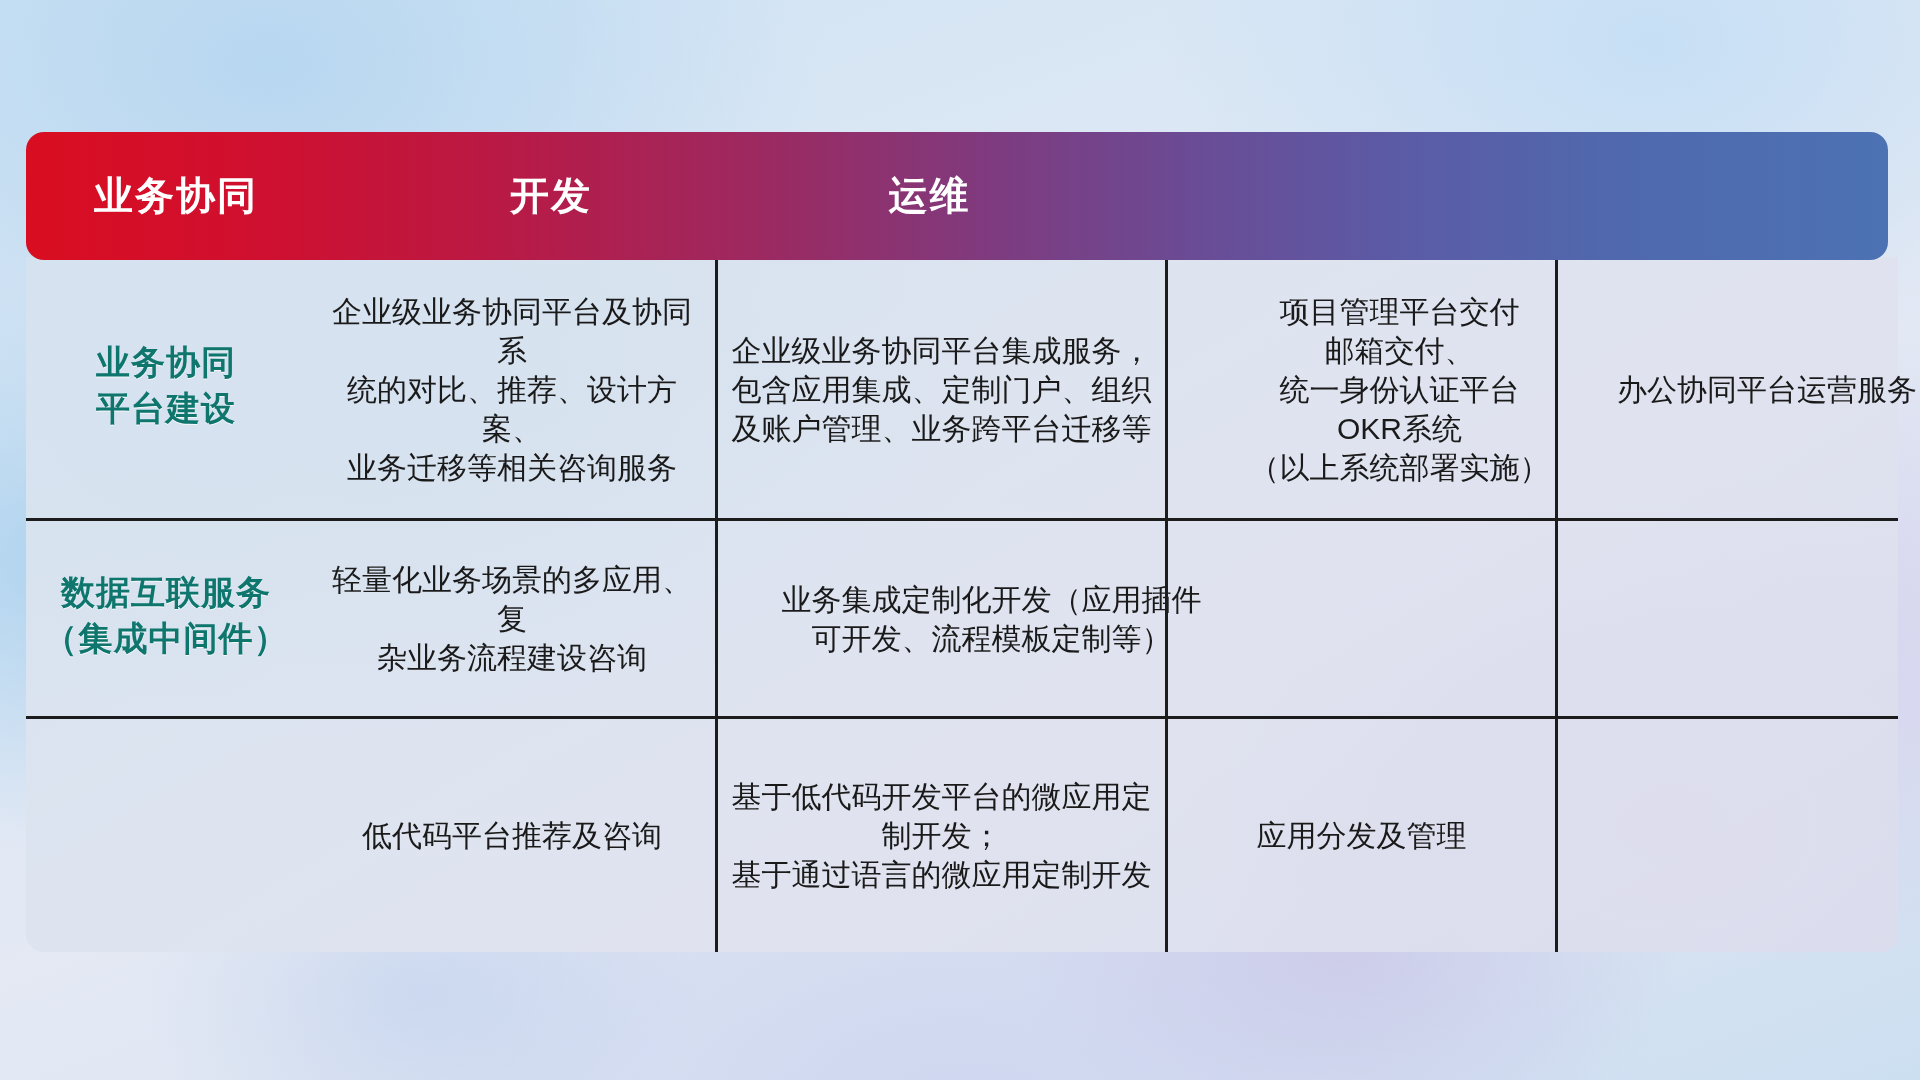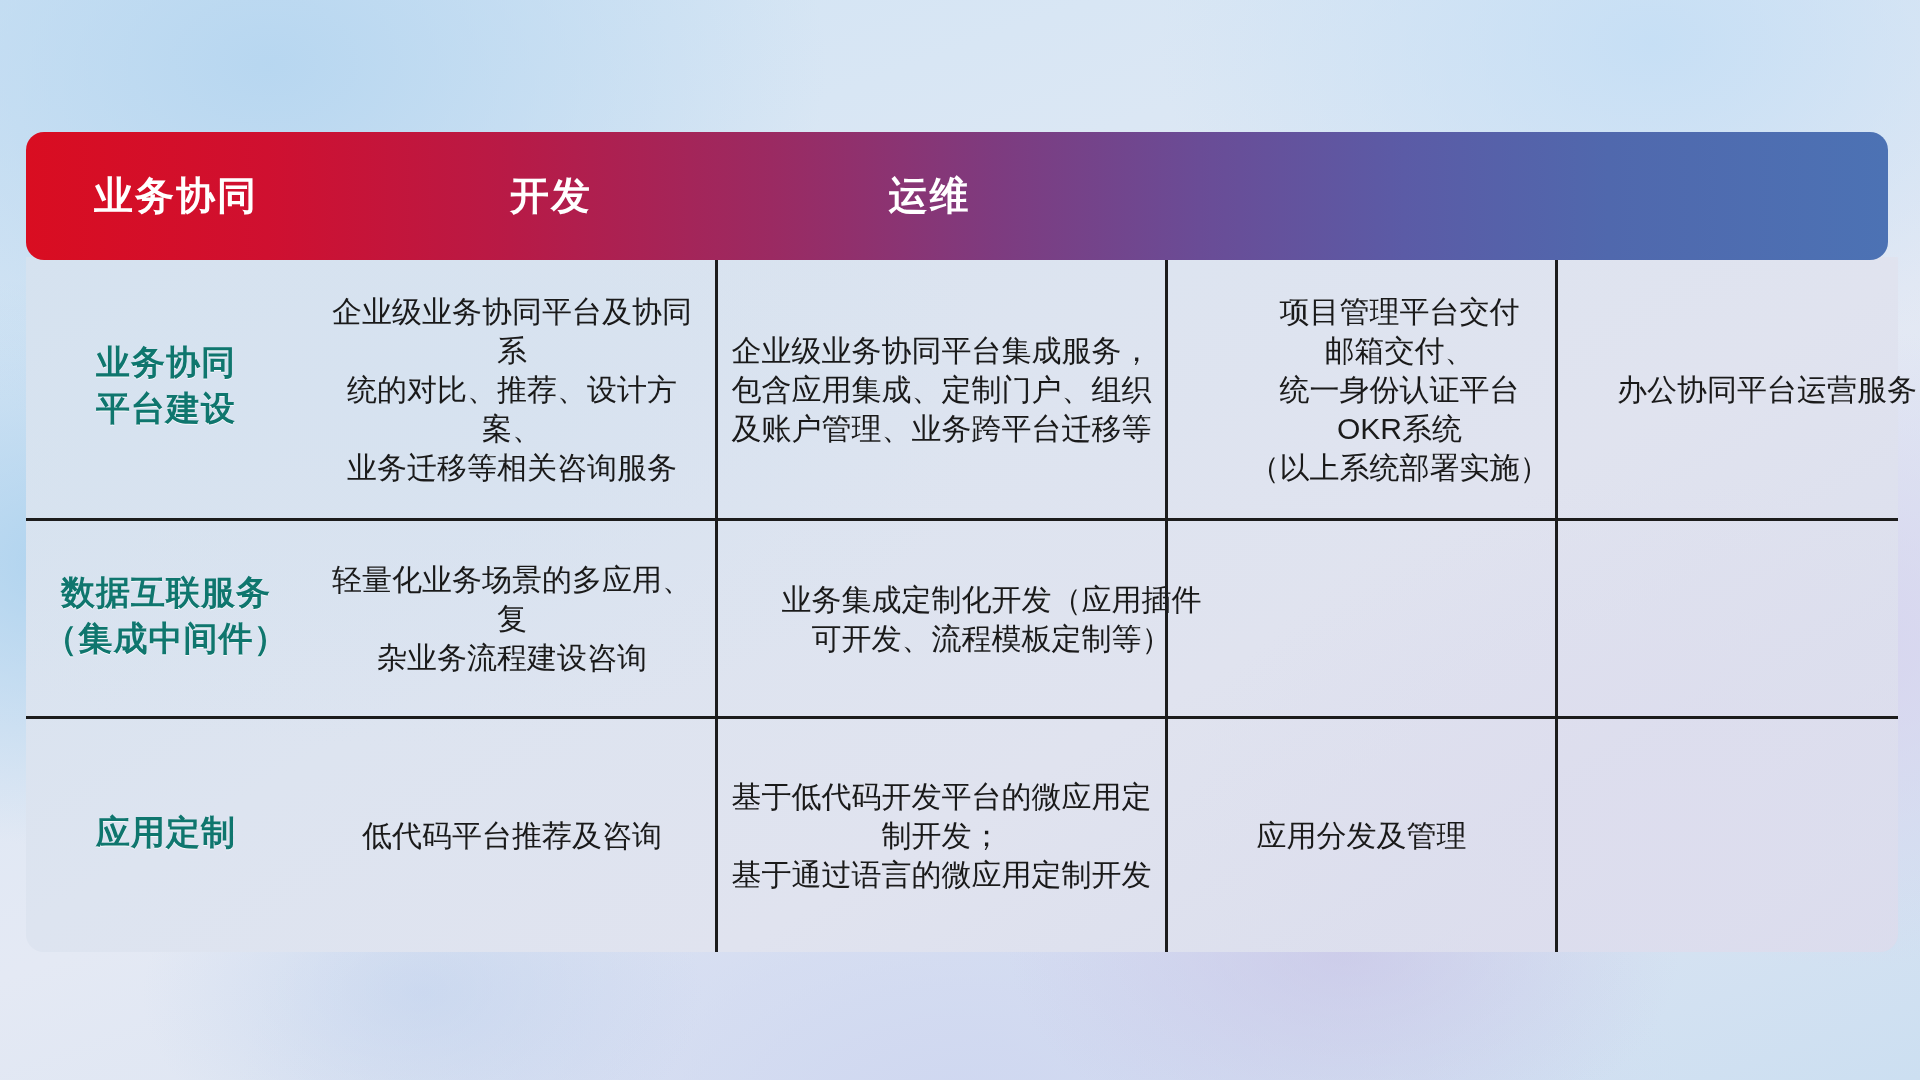--- a/index.html
+++ b/index.html
@@ -200,23 +200,20 @@
     <span class="txt">业务集成定制化开发（应用插件
 可开发、流程模板定制等）</span>
   </div>
   <div class="cell bodytext" style="left:1142px; top:389px; width:387px; height:195px;">
     <span class="txt"></span>
   </div>
   <div class="cell bodytext" style="left:1532px; top:389px; width:340px; height:195px;">
     <span class="txt"></span>
   </div>
 
-  <div class="cell rowlabel" style="left:0px;   top:587px; width:280px; height:233px;">
-    <span class="txt">应用定制</span>
-  </div>
   <div class="cell bodytext" style="left:283px; top:587px; width:406px; height:233px;">
     <span class="txt">低代码平台推荐及咨询</span>
   </div>
   <div class="cell bodytext" style="left:692px; top:587px; width:447px; height:233px;">
     <span class="txt">基于低代码开发平台的微应用定
 制开发；
 基于通过语言的微应用定制开发</span>
   </div>
   <div class="cell bodytext" style="left:1142px; top:587px; width:387px; height:233px;">
     <span class="txt">应用分发及管理</span>

